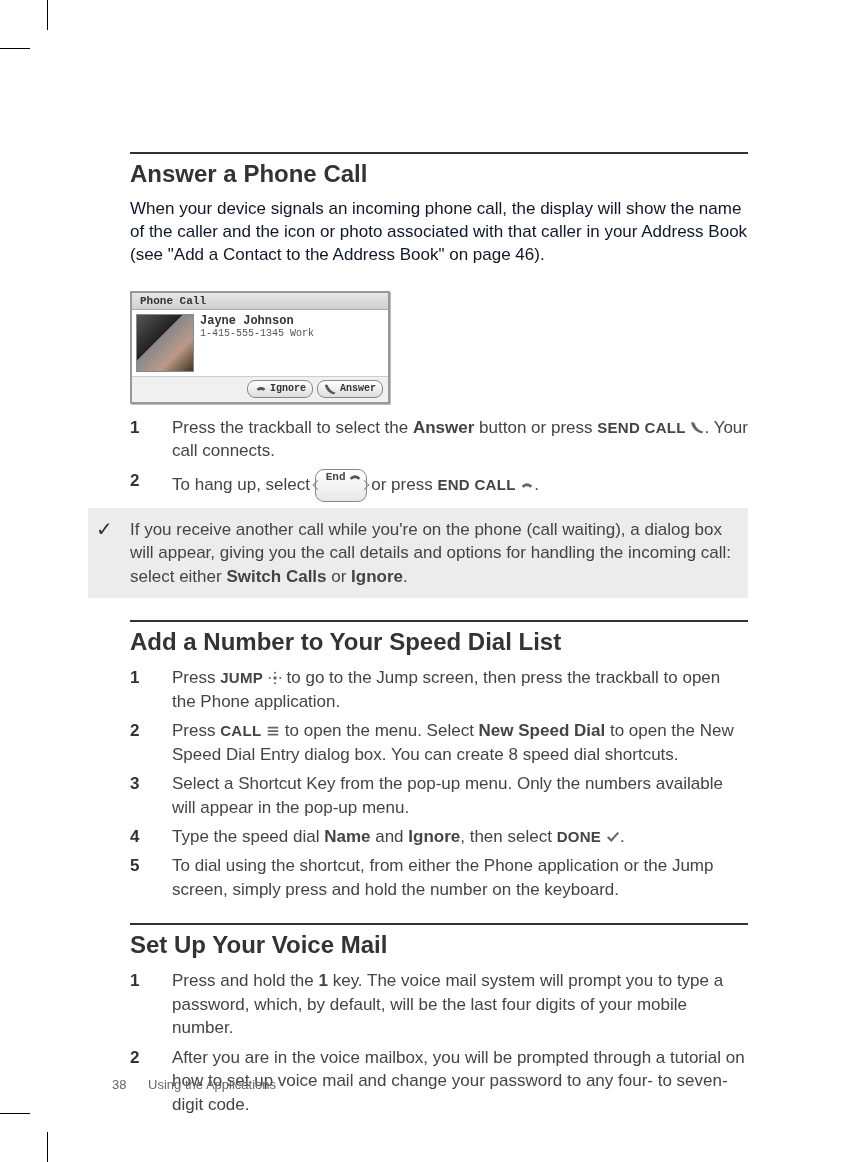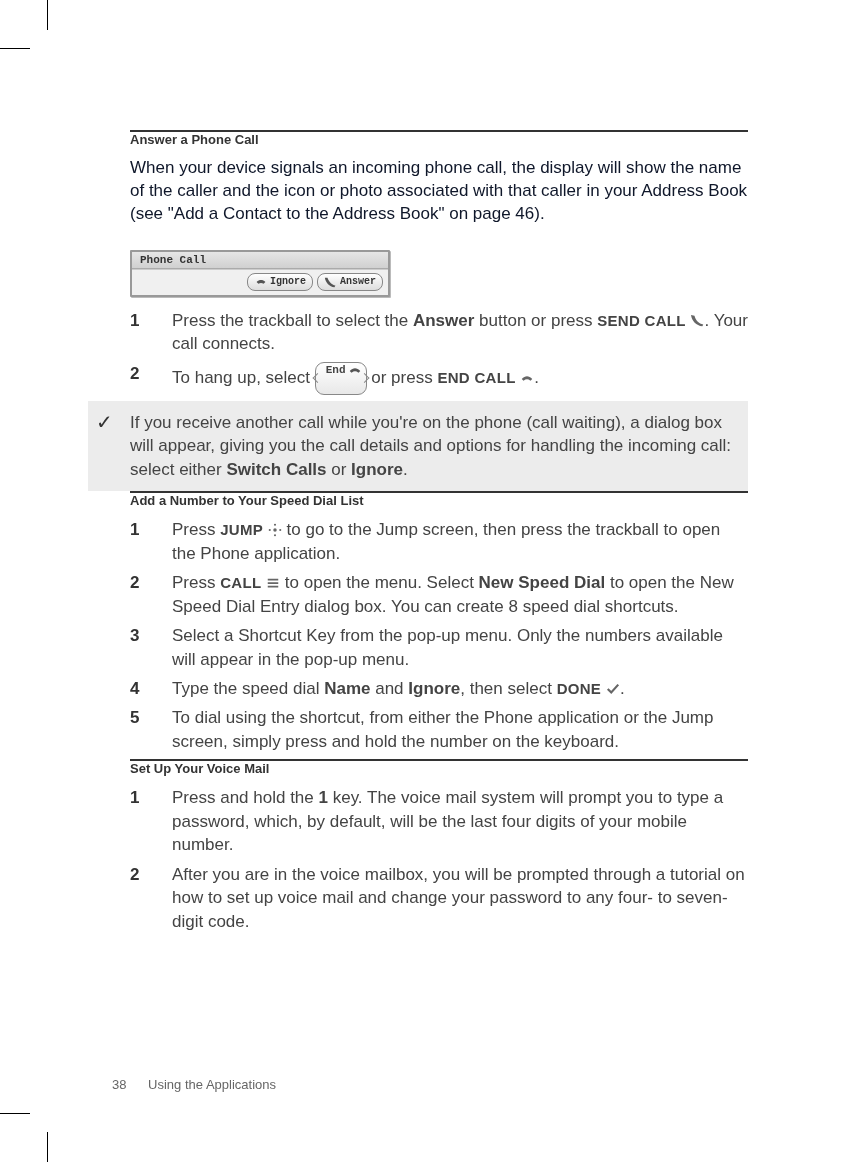--- a/index.html
+++ b/index.html
@@ -40,22 +40,24 @@
     left: 47px; bottom: 0;
     height: 30px;
     border-left: 1px solid #000;
   }
   .page {
     padding: 130px 95px 60px 130px;
     position: relative;
   }
   .section-title {
     font-weight: bold;
-    font-size: 13px;
+    font-size: 24px;
     border-top: 2px solid #333;
+    padding-top: 6px;
+    margin-top: 22px;
     margin-bottom: 10px;
   }
   .body-text {
     font-size: 17px;
     line-height: 1.35;
     color: #0f172a;
     margin-bottom: 24px;
   }
   .small-caps {
     font-variant: small-caps;
@@ -203,20 +205,27 @@
 <div class="crop-marks"></div>
 <div class="crop-bottom"></div>
 
 <div class="page">
 
   <div class="section-title">Answer a Phone Call</div>
   <div class="body-text">When your device signals an incoming phone call, the display will show the name of the caller and the icon or photo associated with that caller in your Address Book (see "Add a Contact to the Address Book" on page 46).</div>
 
   <div class="mock-card">
     <div class="mock-titlebar">Phone Call</div>
+    <div class="mock-body">
+      <div class="avatar"></div>
+      <div>
+        <div class="mock-name">Jayne Johnson</div>
+        <div class="mock-phone">1-415-555-1345 Work</div>
+      </div>
+    </div>
     <div class="mock-buttons">
       <span class="mock-btn">
         <svg class="inline-icon" viewBox="0 0 16 16">
             <path d="M3 8c3-3 7-3 10 0l-2 2c-2-1-4-1-6 0z" fill="#555"></path>
           </svg>
         <span>Ignore</span>
       </span>
       <span class="mock-btn">
         <svg class="inline-icon" viewBox="0 0 16 16">
             <path d="M4 3c1 4 5 8 9 9l-1 2c-6-1-10-5-11-11z" fill="#555"></path>

